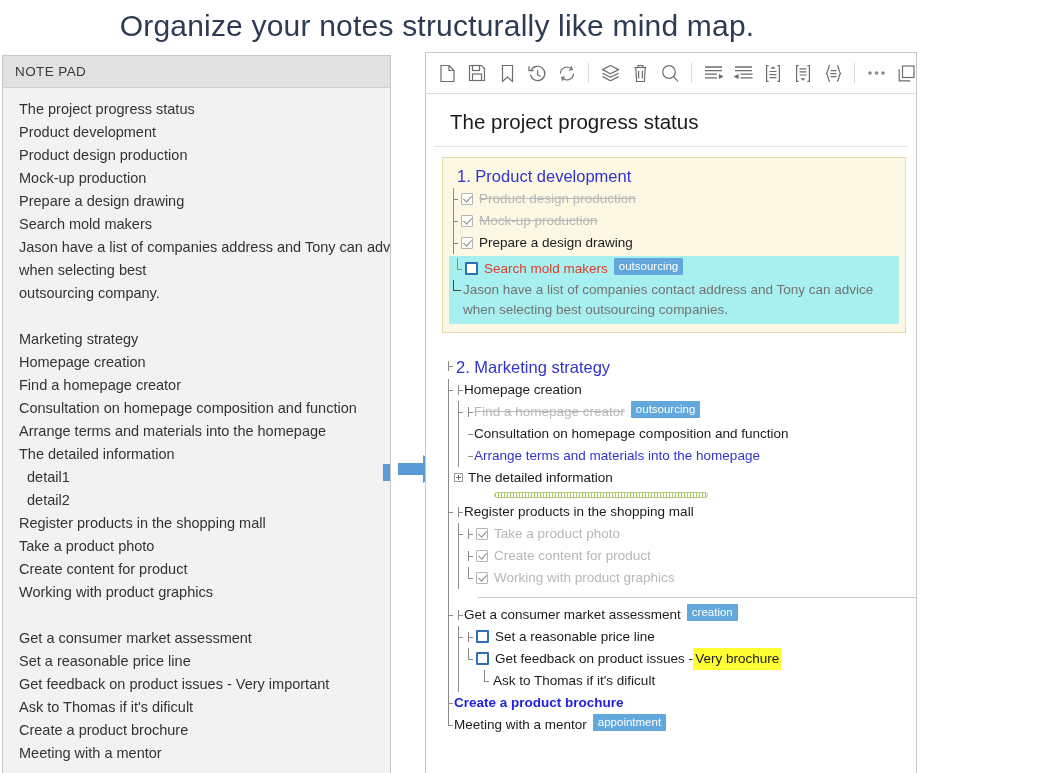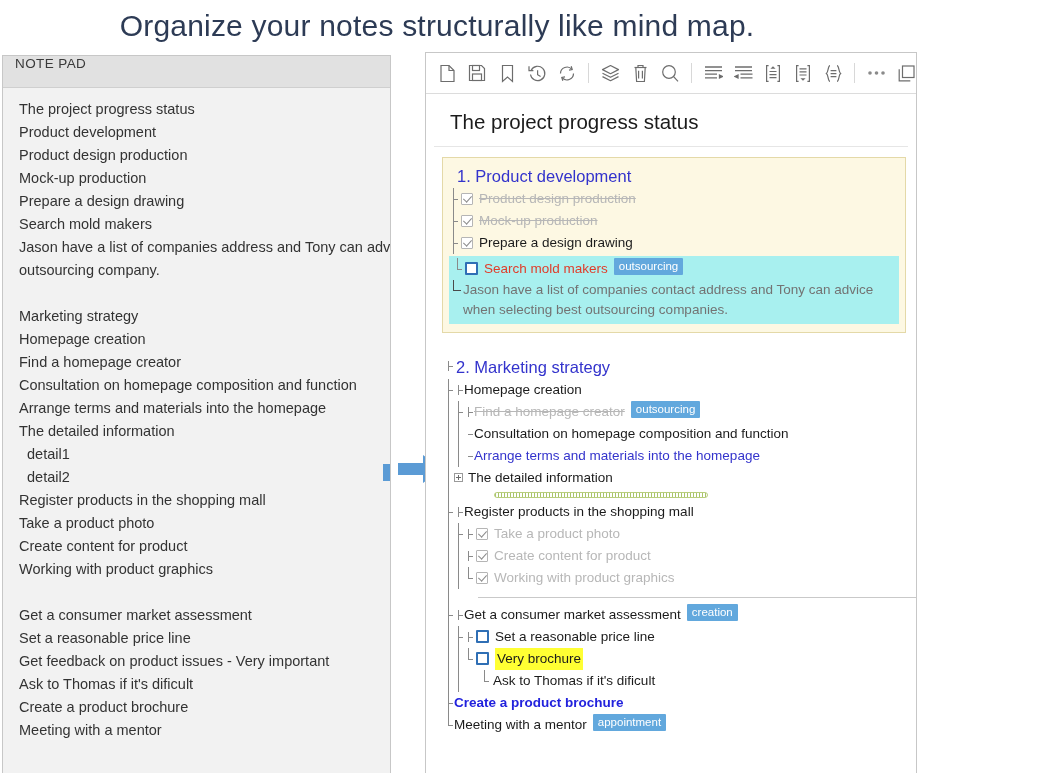--- a/index.html
+++ b/index.html
@@ -39,21 +39,21 @@
     width: 389px; height: 718px;
     background: #f2f2f2;
     border: 1px solid #c7c7c7;
     border-bottom: none;
     overflow: hidden;
   }
   #notepad-header {
     height: 32px;
     background: #e1e1e1;
     border-bottom: 1px solid #cfcfcf;
-    display: flex; align-items: flex-start;
+    display: flex; align-items: center;
     padding-left: 12px;
     font-size: 13.5px;
     color: #3a3a3a;
     letter-spacing: .4px;
   }
   #notepad-body { padding: 10px 0 0 0; }
   .note-line {
     font-size: 14.5px;
     color: #333333;
     line-height: 23px;
@@ -281,20 +281,21 @@
       <span>NOTE PAD</span>
     </div>
     <div id="notepad-body">
       <div class="note-line">The project progress status</div>
       <div class="note-line">Product development</div>
       <div class="note-line">Product design production</div>
       <div class="note-line">Mock-up production</div>
       <div class="note-line">Prepare a design drawing</div>
       <div class="note-line">Search mold makers</div>
       <div class="note-line">Jason have a list of companies address and Tony can advice</div>
+      <div class="note-line">when selecting best</div>
       <div class="note-line">outsourcing company.</div>
       <div class="note-line blank"></div>
       <div class="note-line">Marketing strategy</div>
       <div class="note-line">Homepage creation</div>
       <div class="note-line">Find a homepage creator</div>
       <div class="note-line">Consultation on homepage composition and function</div>
       <div class="note-line">Arrange terms and materials into the homepage</div>
       <div class="note-line">The detailed information</div>
       <div class="note-line indent">detail1</div>
       <div class="note-line indent">detail2</div>
@@ -564,20 +565,21 @@
               <span class="tw"></span>
               <div class="lvl-body">
                 <div class="row">
                   <span class="tw nub"></span>
                   <span class="cbx open"></span>
                   <span>Set a reasonable price line</span>
                 </div>
                 <div class="row">
                   <span class="tw last"></span>
                   <span class="cbx open"></span>
+                  <span>Get feedback on product issues - </span>
                   <span class="hl-yellow">Very brochure</span>
                 </div>
                 <div class="row" style="padding-left:16px">
                   <span class="tw last"></span>
                   <span style="margin-left:3px">Ask to Thomas if it's dificult</span>
                 </div>
               </div>
             </div>
           </div>
         </div>

